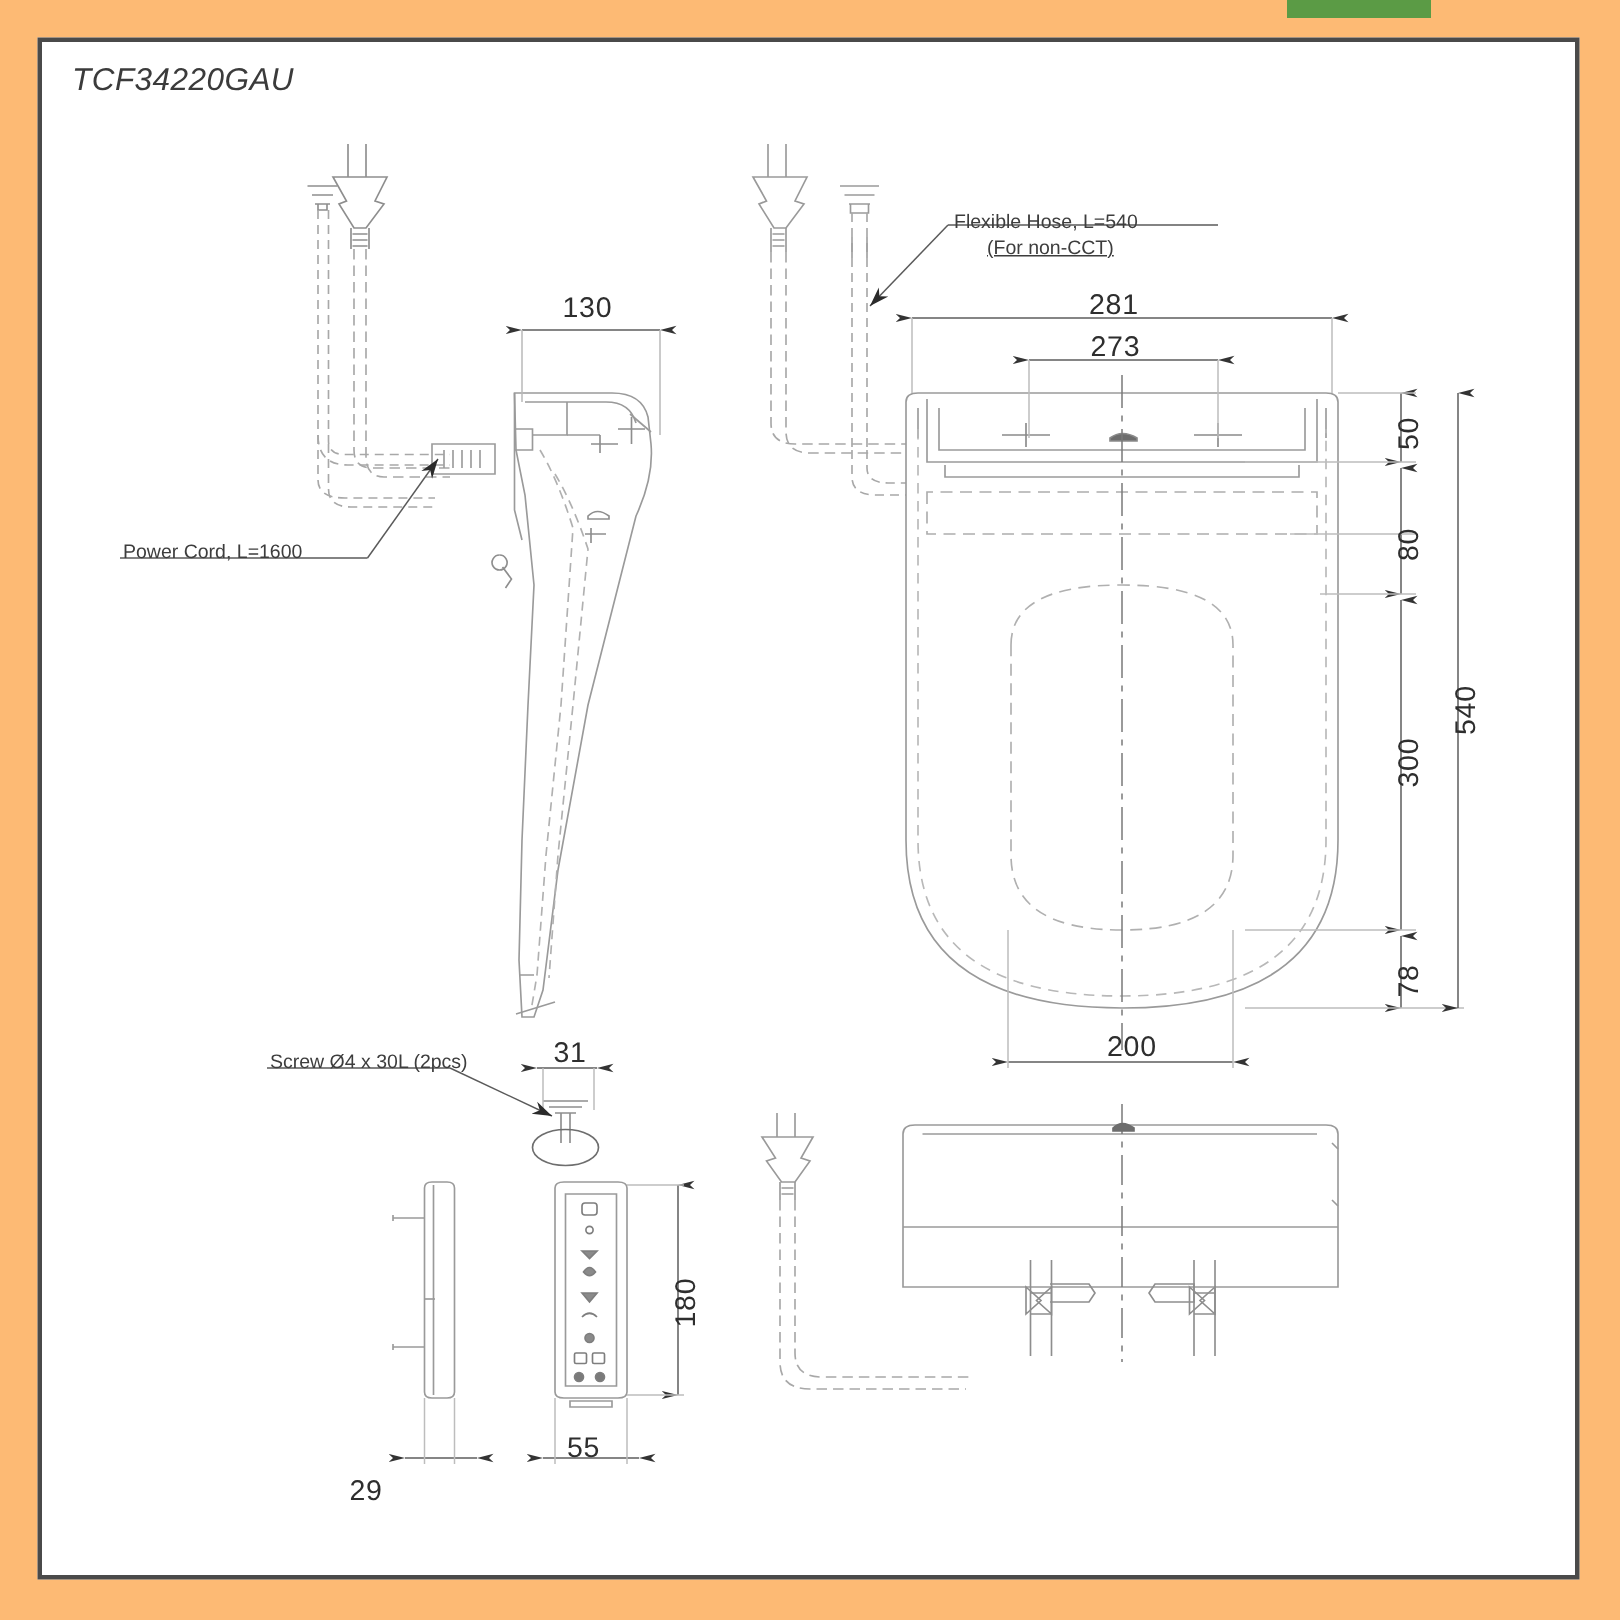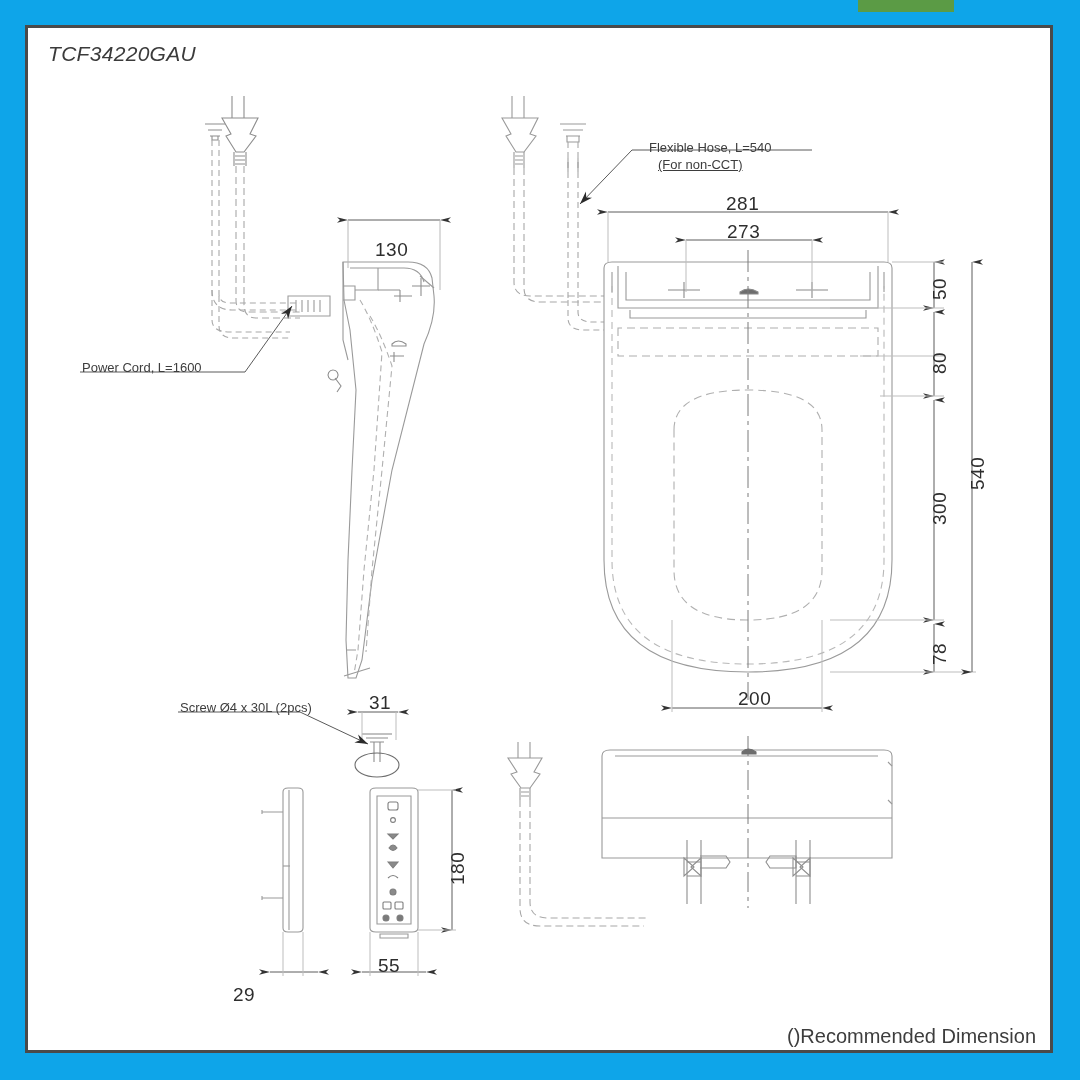--- a/index.html
+++ b/index.html
@@ -12,21 +12,21 @@
     height: 1080px;
     font-family: "Liberation Sans", sans-serif;
     position: relative;
     overflow: hidden;
   }
   #page {
     position: absolute;
     left: 0; top: 0;
     width: 1080px;
     height: 1080px;
-    background: #0ea5e9;
+    background: #fdba74;
   }
   .green-bar {
     position: absolute;
     left: 858px;
     top: 0px;
     width: 96px;
     height: 12px;
     background: #5b9b45;
   }
   .frame {
@@ -351,36 +351,35 @@
         <path d="M748,736 L748,908"></path>
       </g>
       <path d="M742,752 Q748,746 756,752 L756,754 L742,754 Z" fill="#6d6d6d" stroke="#6d6d6d"></path>
     </g>
   </svg>
 
   <div class="title-label">TCF34220GAU</div>
 
   <div class="anno" style="left:82px; top:360px;">Power Cord, L=1600</div>
 
-  <div class="anno anno-multiline" style="left:636px; top:140px;margin-left:13px;">Flexible Hose, L=540</div>
+  <div class="anno anno-multiline" style="left:636px; top:140px;">Flexible Hose, L=540</div>
   <div class="anno anno-multiline" style="left:658px; top:157px;text-decoration:underline;">(For non-CCT)</div>
 
   <div class="anno" style="left:180px; top:700px;">Screw Ø4 x 30L (2pcs)</div>
 
-  <div class="dim" style="left:375px; top:195px;margin-top:44px;">130</div>
+  <div class="dim" style="left:375px; top:195px;">130</div>
   <div class="dim" style="left:726px; top:193px;">281</div>
   <div class="dim" style="left:727px; top:221px;">273</div>
   <div class="dim" style="left:738px; top:688px;text-align:center;">200</div>
 
   <div class="dim vert" style="left:929px; top:300px;">50</div>
   <div class="dim vert" style="left:929px; top:374px;">80</div>
   <div class="dim vert" style="left:929px; top:525px;">300</div>
   <div class="dim vert" style="left:929px; top:665px;">78</div>
   <div class="dim vert" style="left:967px; top:490px;">540</div>
 
   <div class="dim" style="left:369px; top:692px;">31</div>
   <div class="dim" style="left:233px; top:984px;">29</div>
   <div class="dim" style="left:378px; top:955px;">55</div>
   <div class="dim vert" style="left:447px; top:885px;">180</div>
 
-  <div class="footer-label">()Recommended Dimension</div>
 
 </div>
 
 </body></html>

